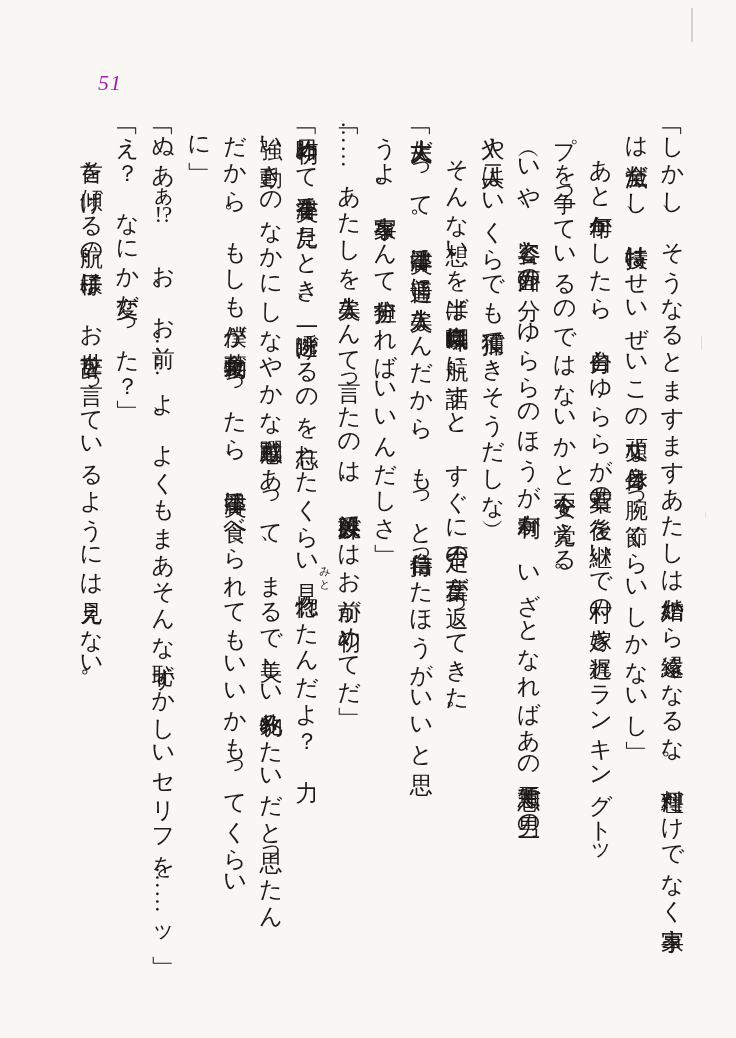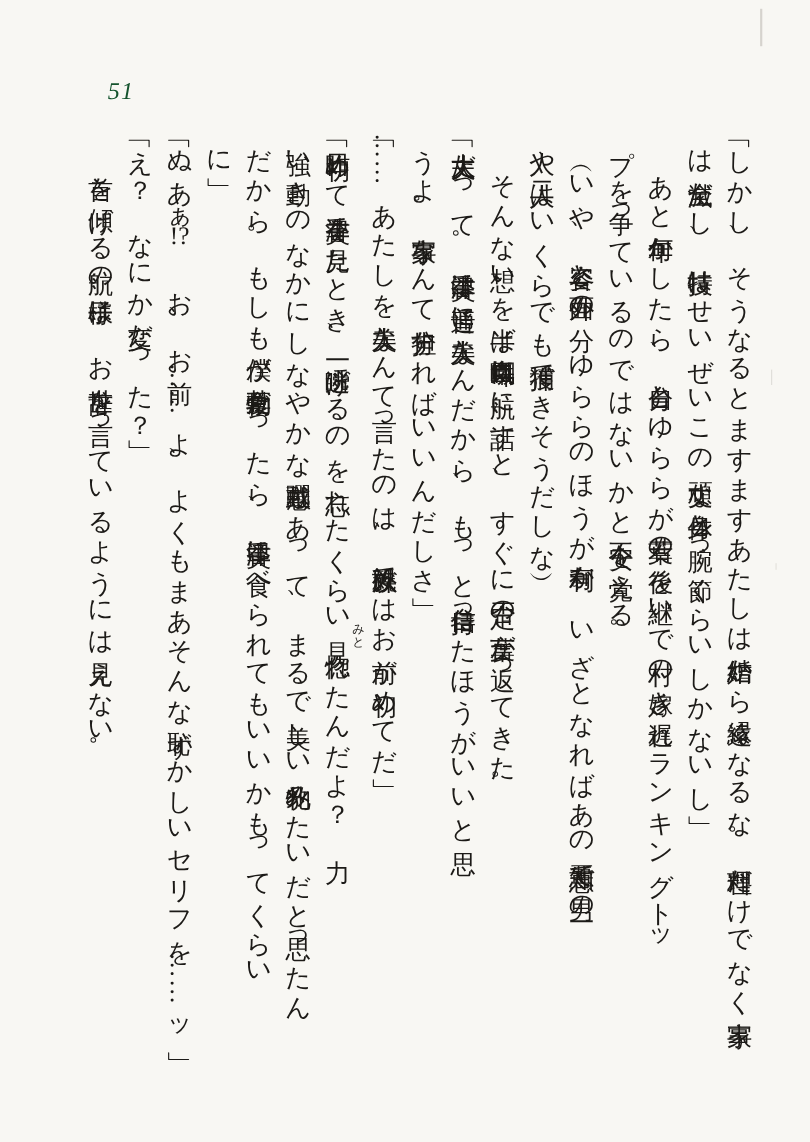--- a/index.html
+++ b/index.html
@@ -17,21 +17,21 @@
   .page {
     position: absolute;
     inset: 0;
   }
   .page-number {
     position: absolute;
     top: 70px;
     left: 98px;
     font-size: 22px;
     font-style: italic;
-    color: #14532d;
+    color: #a21caf;
     letter-spacing: 1px;
   }
   .text-block {
     position: absolute;
     top: 120px;
     right: 46px;
     height: 896px;
     writing-mode: vertical-rl;
     text-orientation: mixed;
     font-size: 23px;

